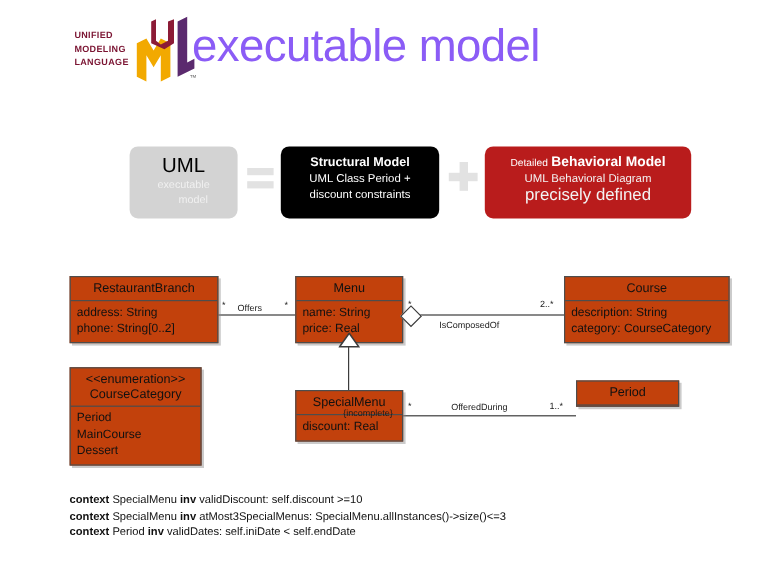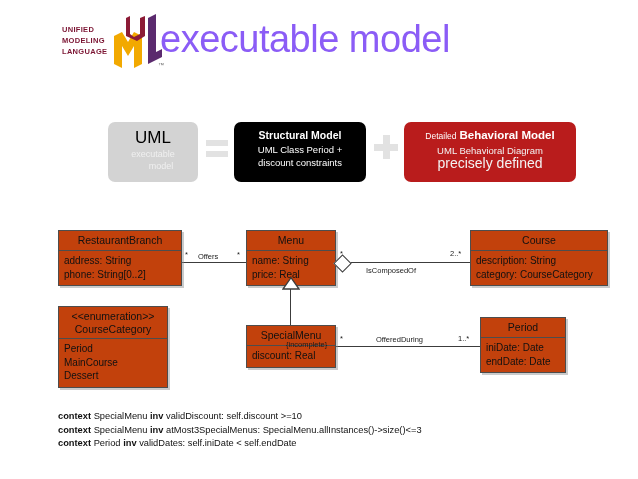--- a/index.html
+++ b/index.html
@@ -309,24 +309,20 @@
 
   <div class="cls" id="cls-specialmenu">
     <div class="title">SpecialMenu</div>
     <div class="attrs">
       <div>discount: Real</div>
     </div>
   </div>
 
   <div class="cls" id="cls-period">
     <div class="title">Period</div>
-    <div class="attrs">
-      <div>iniDate: Date</div>
-      <div>endDate: Date</div>
-    </div>
   </div>
 
 </div>
 
 <div id="ocl">
   <div>
     <b>context</b>
     <span>SpecialMenu</span>
     <b>inv</b>
     <span>validDiscount: self.discount &gt;=10</span>

